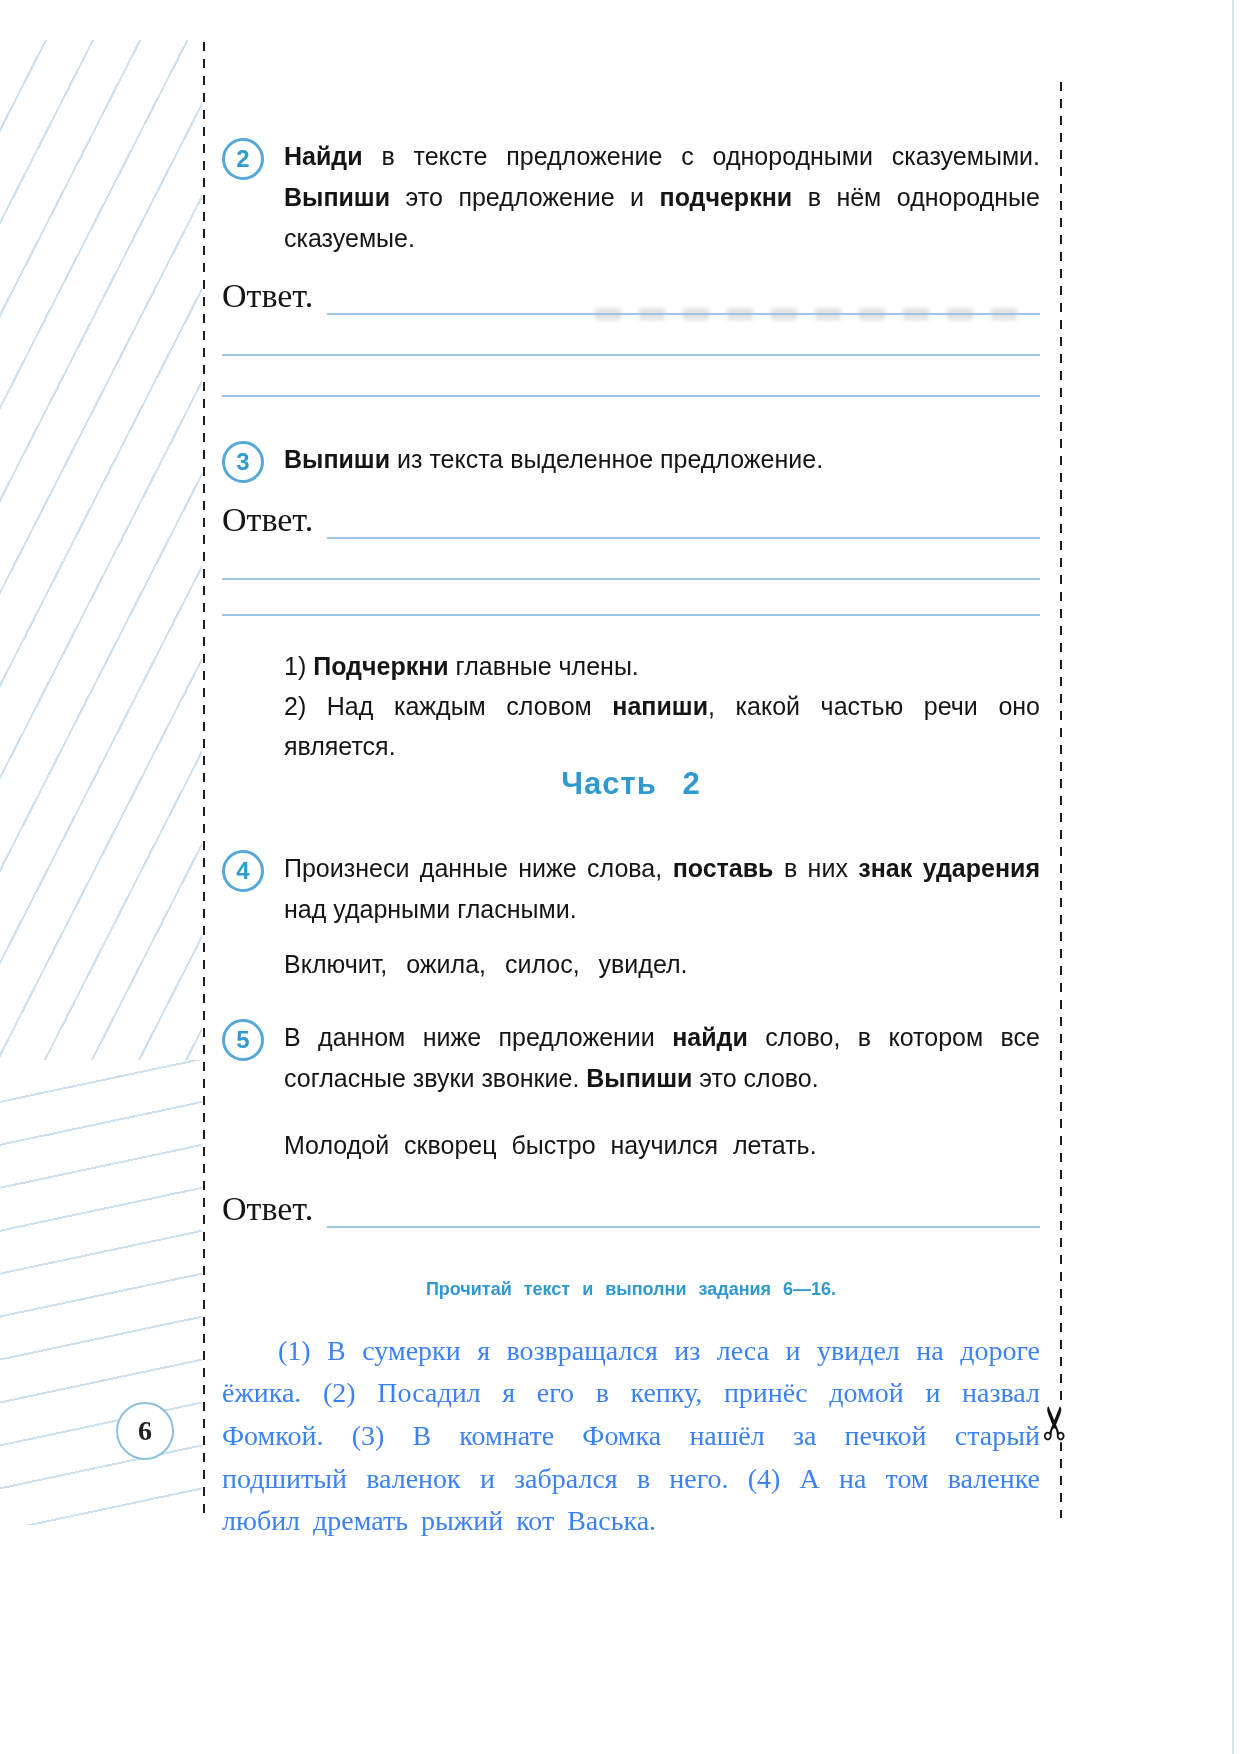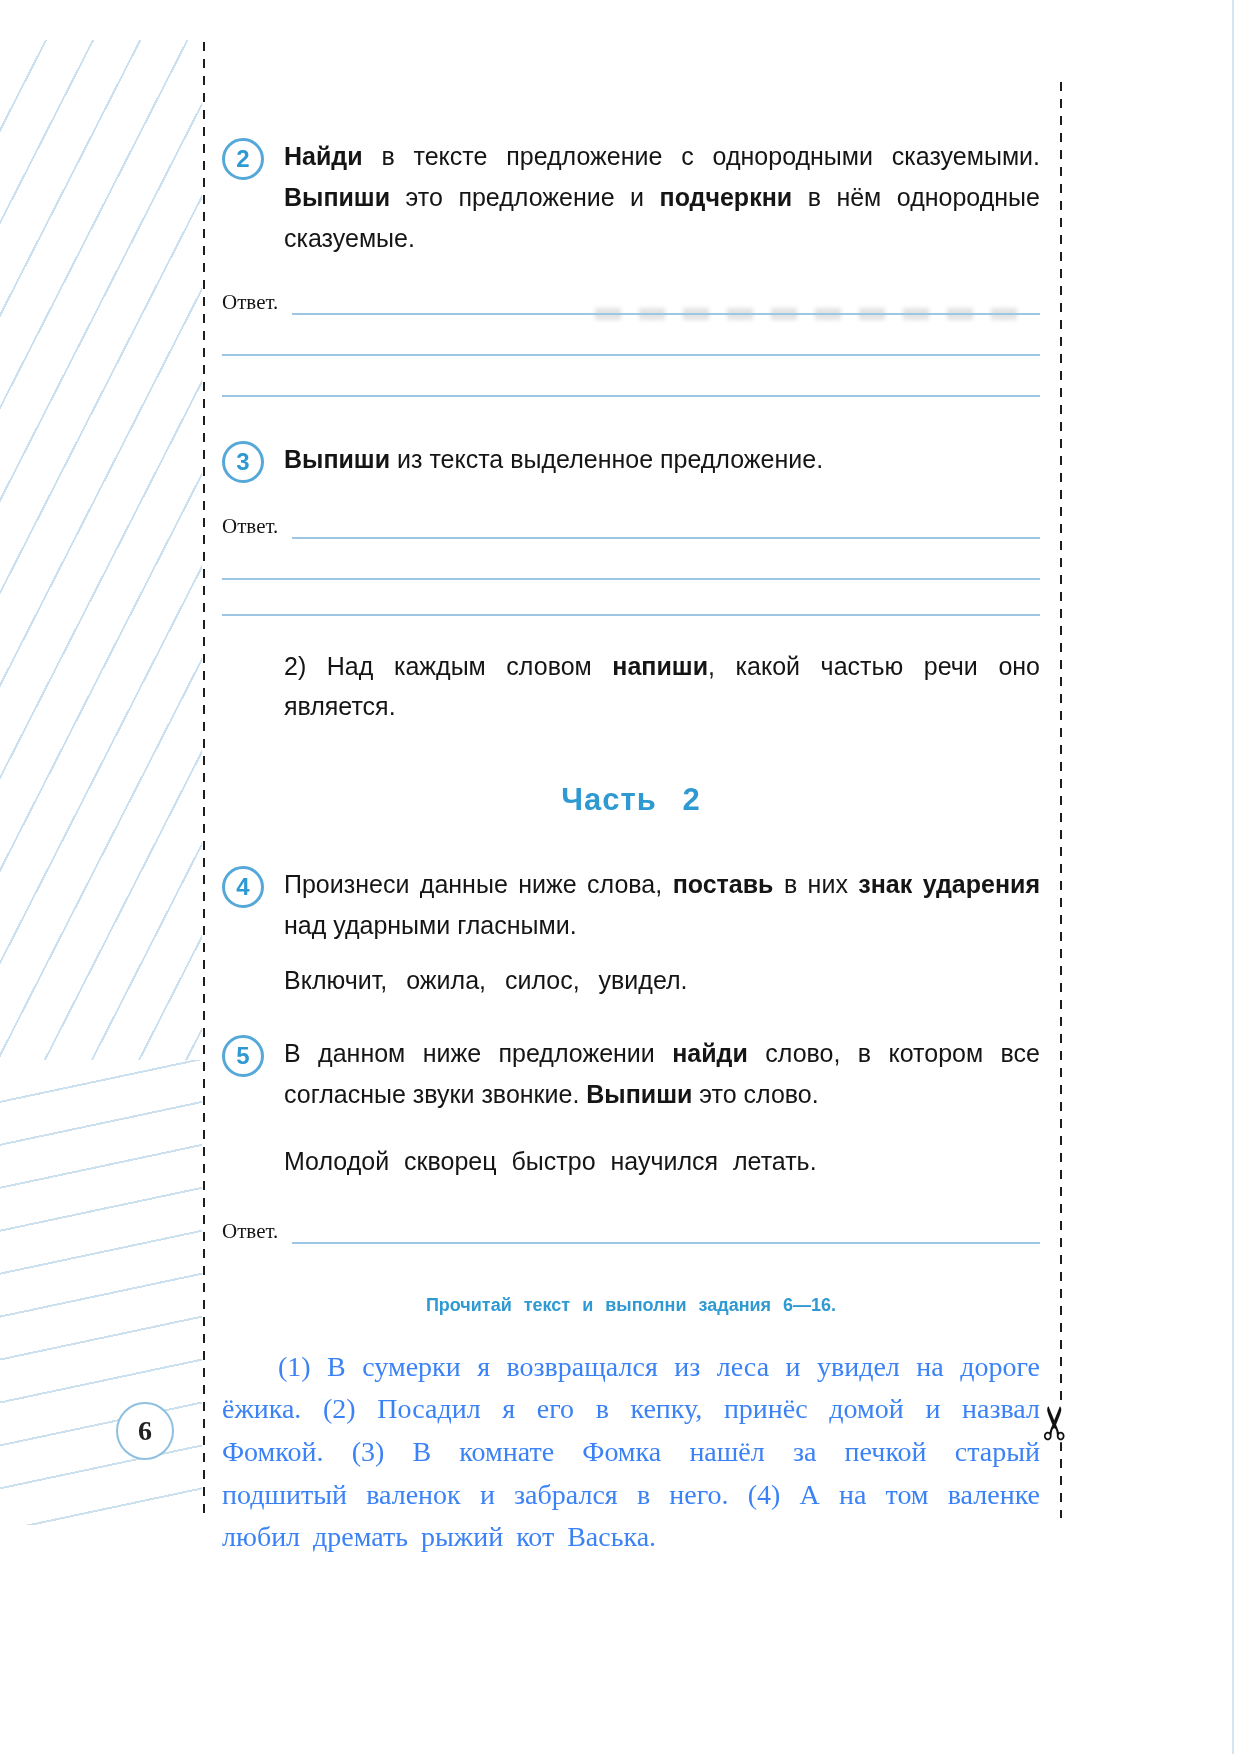--- a/index.html
+++ b/index.html
@@ -49,33 +49,33 @@
   }
   .ttext{
     flex:1;margin:0;font-size:25px;line-height:1.64;text-align:justify;color:var(--ink);
   }
   .ttext .b{font-weight:700;}
   .indented{padding-left:62px;}
   .words-line{font-size:25px;word-spacing:12px;margin:20px 0 0 0;}
   
   .answer-row{display:flex;align-items:flex-end;margin-top:18px;height:38px;}
   .answer-label{
-    font-family:"Liberation Serif",serif;font-size:21px;line-height:1;padding-bottom:2px;
+    font-family:"Liberation Serif",serif;font-size:34px;line-height:1;padding-bottom:2px;
   }
   .answer-rule{
     flex:1;margin-left:14px;border-bottom:2px solid var(--line-blue);height:30px;
   }
   .blank-line{height:41px;border-bottom:2px solid var(--line-blue);}
   
   .sublist{margin-top:30px;padding-left:62px;}
   .sublist p{margin:0;font-size:25px;line-height:1.6;text-align:justify;}
   .sublist .b{font-weight:700;}
   
   .part-heading{
-    margin-top:56px;text-align:center;color:var(--accent);
+    text-align:center;color:var(--accent);
     font-weight:700;font-size:31px;word-spacing:16px;letter-spacing:1px;
   }
   .reading-header{
     margin-top:48px;text-align:center;color:var(--accent);
     font-weight:700;font-size:18px;line-height:1.55;word-spacing:7px;
   }
   .reading-header div{white-space:nowrap;}
   
   .passage{
     margin:26px 0 0 0;font-family:"Liberation Serif",serif;font-size:28px;
@@ -134,20 +134,21 @@
   </section>
 
   <div class="answer-row">
     <span class="answer-label">Ответ.</span>
     <span class="answer-rule"></span>
   </div>
   <div class="blank-line"></div>
   <div class="blank-line" style="height:36px;"></div>
 
   <div class="sublist">
+    <p><span>1) </span><span class="b">Подчеркни</span><span> главные члены.</span></p>
     <p><span>2) Над каждым словом </span><span class="b">напиши</span><span>, какой частью речи оно является.</span></p>
   </div>
 
   <div class="part-heading">Часть 2</div>
 
   <section class="task" style="margin-top:46px;">
     <div class="tnum">
       <span>4</span>
     </div>
     <p class="ttext"><span>Произнеси данные ниже слова, </span><span class="b">поставь</span><span> в них </span><span class="b">знак ударения</span><span> над ударными гласными.</span></p>

